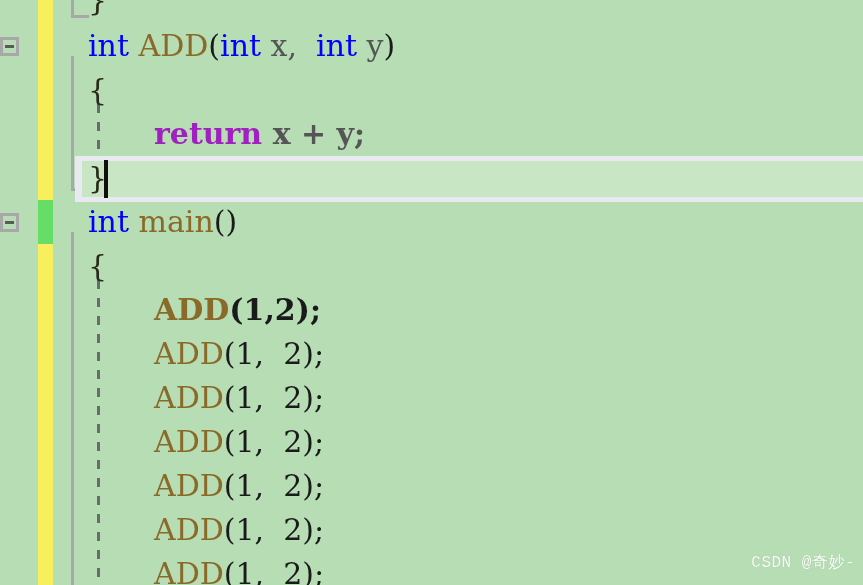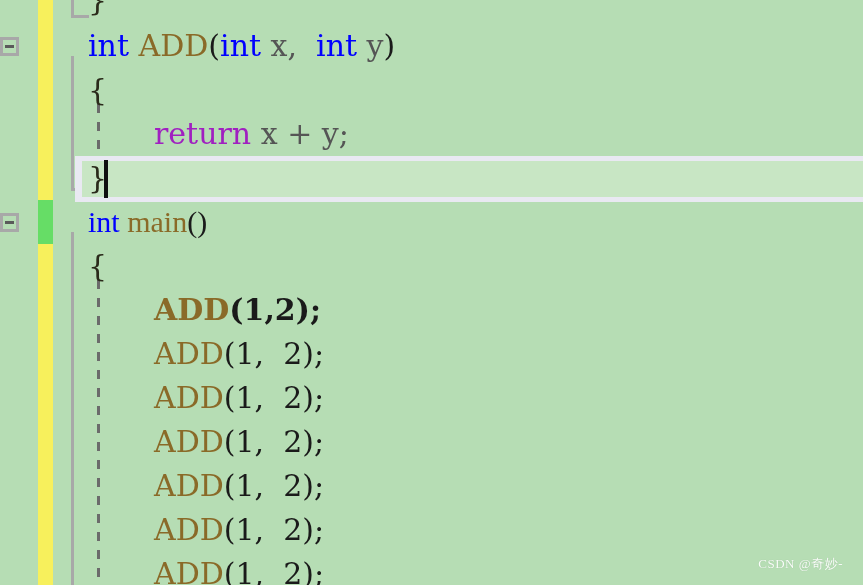--- a/index.html
+++ b/index.html
@@ -132,24 +132,24 @@
   
   .caret {
     position: absolute;
     width: 4px;
     background: #101010;
   }
 
   
   .watermark {
     position: absolute;
-    right: 20px;
+    right: 8px;
     bottom: 12px;
-    font-family: Liberation Serif, serif;
-    font-size: 13px;
+    font-family: Liberation Mono, monospace;
+    font-size: 16px;
     color: #ffffff;
     opacity: 0.92;
     letter-spacing: 0.5px;
     text-shadow: 0 0 1px rgba(120,160,120,0.6);
   }
 </style>
 </head>
 <body>
 
 <div id="app">
@@ -177,23 +177,23 @@
 
     <div class="current-line" style="top:156px;height:46px;"></div>
     <div class="current-line-left-cap" style="left:75px;top:156px;height:46px;"></div>
 
     <div class="caret" style="left:104px;top:160px;height:38px;"></div>
 
     <div id="lines-host">
         <div class="line" style="top: -22px; left: 88px;"><span class="tok-brace">}</span></div>
         <div class="line" style="top: 24px; left: 88px;"><span class="tok-kw">int</span><span class="tok-plain"> </span><span class="tok-fn">ADD</span><span class="tok-punct">(</span><span class="tok-kw">int</span><span class="tok-plain"> x,  </span><span class="tok-kw">int</span><span class="tok-plain"> y</span><span class="tok-punct">)</span></div>
         <div class="line" style="top: 68px; left: 88px;"><span class="tok-brace">{</span></div>
-        <div class="line" style="top: 112px; left: 154px;"><span class="tok-ctrl">return</span><span class="tok-plain"> x + y;</span></div>
+        <div class="line" style="top: 112px; left: 154px; font-weight: bold;"><span class="tok-ctrl">return</span><span class="tok-plain"> x + y;</span></div>
         <div class="line" style="top: 156px; left: 88px;"><span class="tok-brace">}</span></div>
-        <div class="line" style="top: 200px; left: 88px; font-family: Liberation Serif, serif;"><span class="tok-kw">int</span><span class="tok-plain"> </span><span class="tok-fn">main</span><span class="tok-punct">()</span></div>
+        <div class="line" style="top: 200px; left: 88px;"><span class="tok-kw">int</span><span class="tok-plain"> </span><span class="tok-fn">main</span><span class="tok-punct">()</span></div>
         <div class="line" style="top: 244px; left: 88px;"><span class="tok-brace">{</span></div>
         <div class="line" style="top: 288px; left: 154px; font-weight: bold;"><span class="tok-fn">ADD</span><span class="tok-punct">(1,2);</span></div>
         <div class="line" style="top: 332px; left: 154px;"><span class="tok-fn">ADD</span><span class="tok-punct">(1,  2);</span></div>
         <div class="line" style="top: 376px; left: 154px;"><span class="tok-fn">ADD</span><span class="tok-punct">(1,  2);</span></div>
         <div class="line" style="top: 420px; left: 154px;"><span class="tok-fn">ADD</span><span class="tok-punct">(1,  2);</span></div>
         <div class="line" style="top: 464px; left: 154px;"><span class="tok-fn">ADD</span><span class="tok-punct">(1,  2);</span></div>
         <div class="line" style="top: 508px; left: 154px;"><span class="tok-fn">ADD</span><span class="tok-punct">(1,  2);</span></div>
         <div class="line" style="top: 552px; left: 154px;"><span class="tok-fn">ADD</span><span class="tok-punct">(1,  2);</span></div>
       </div>
 

